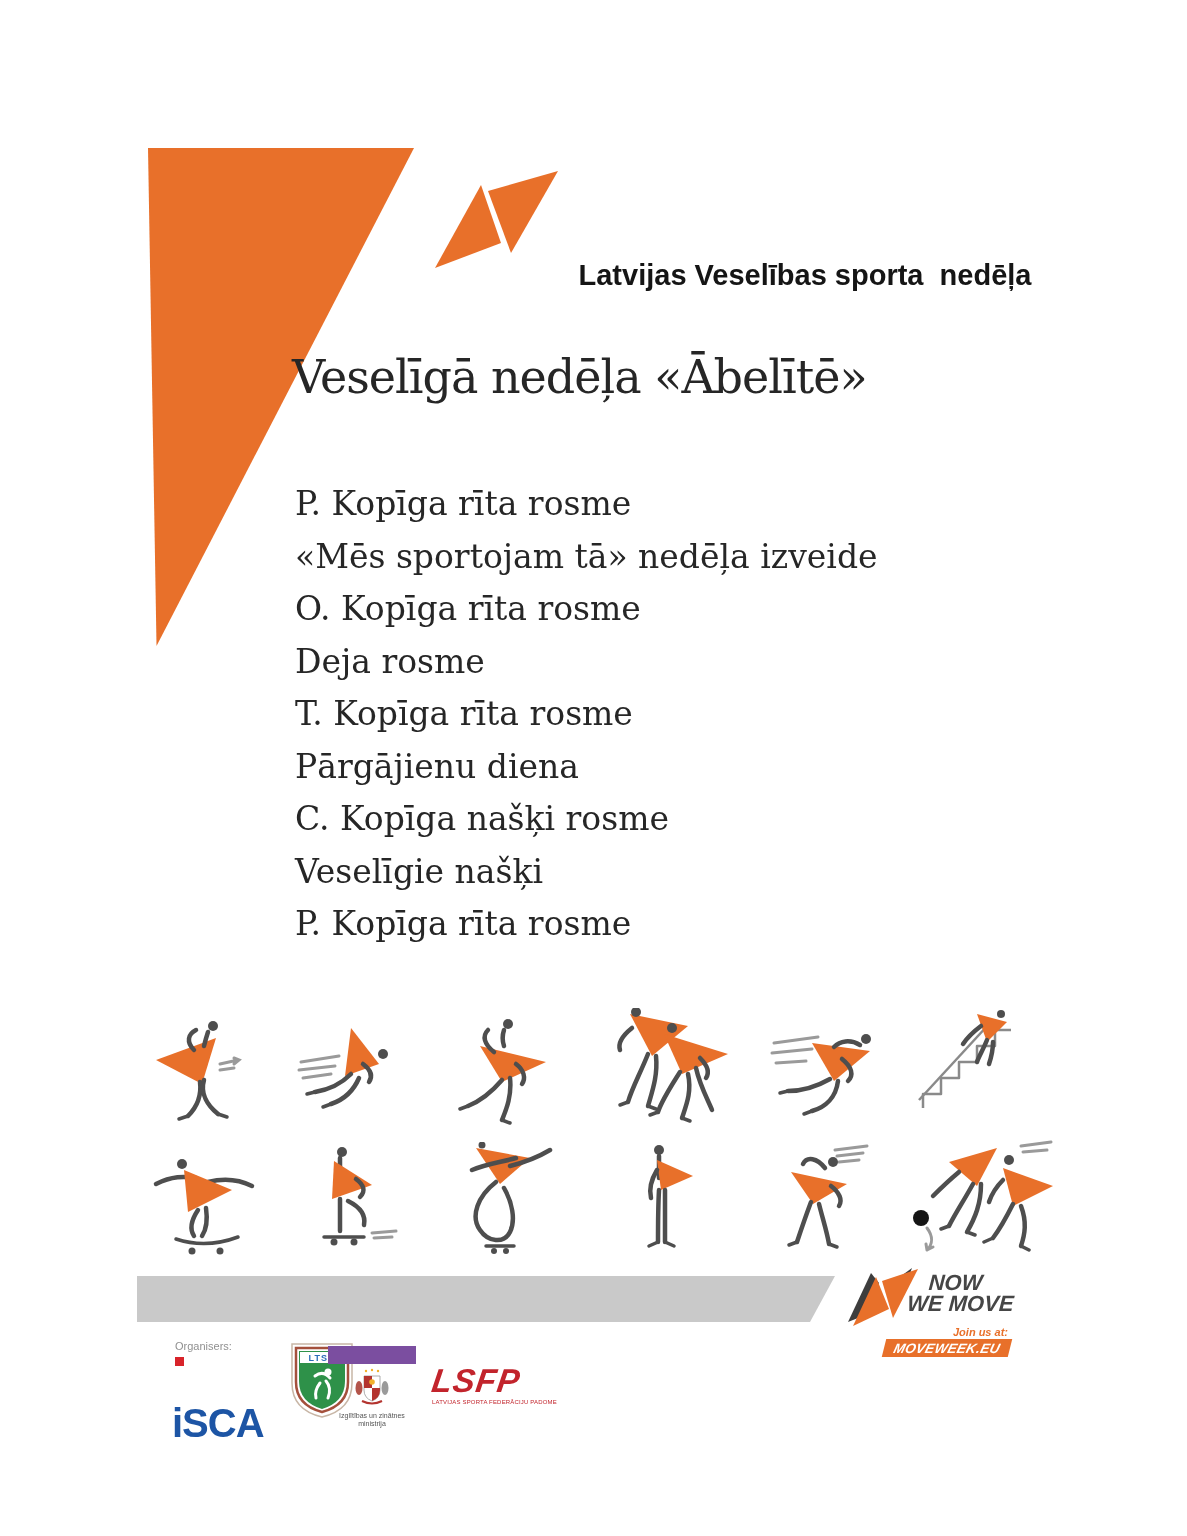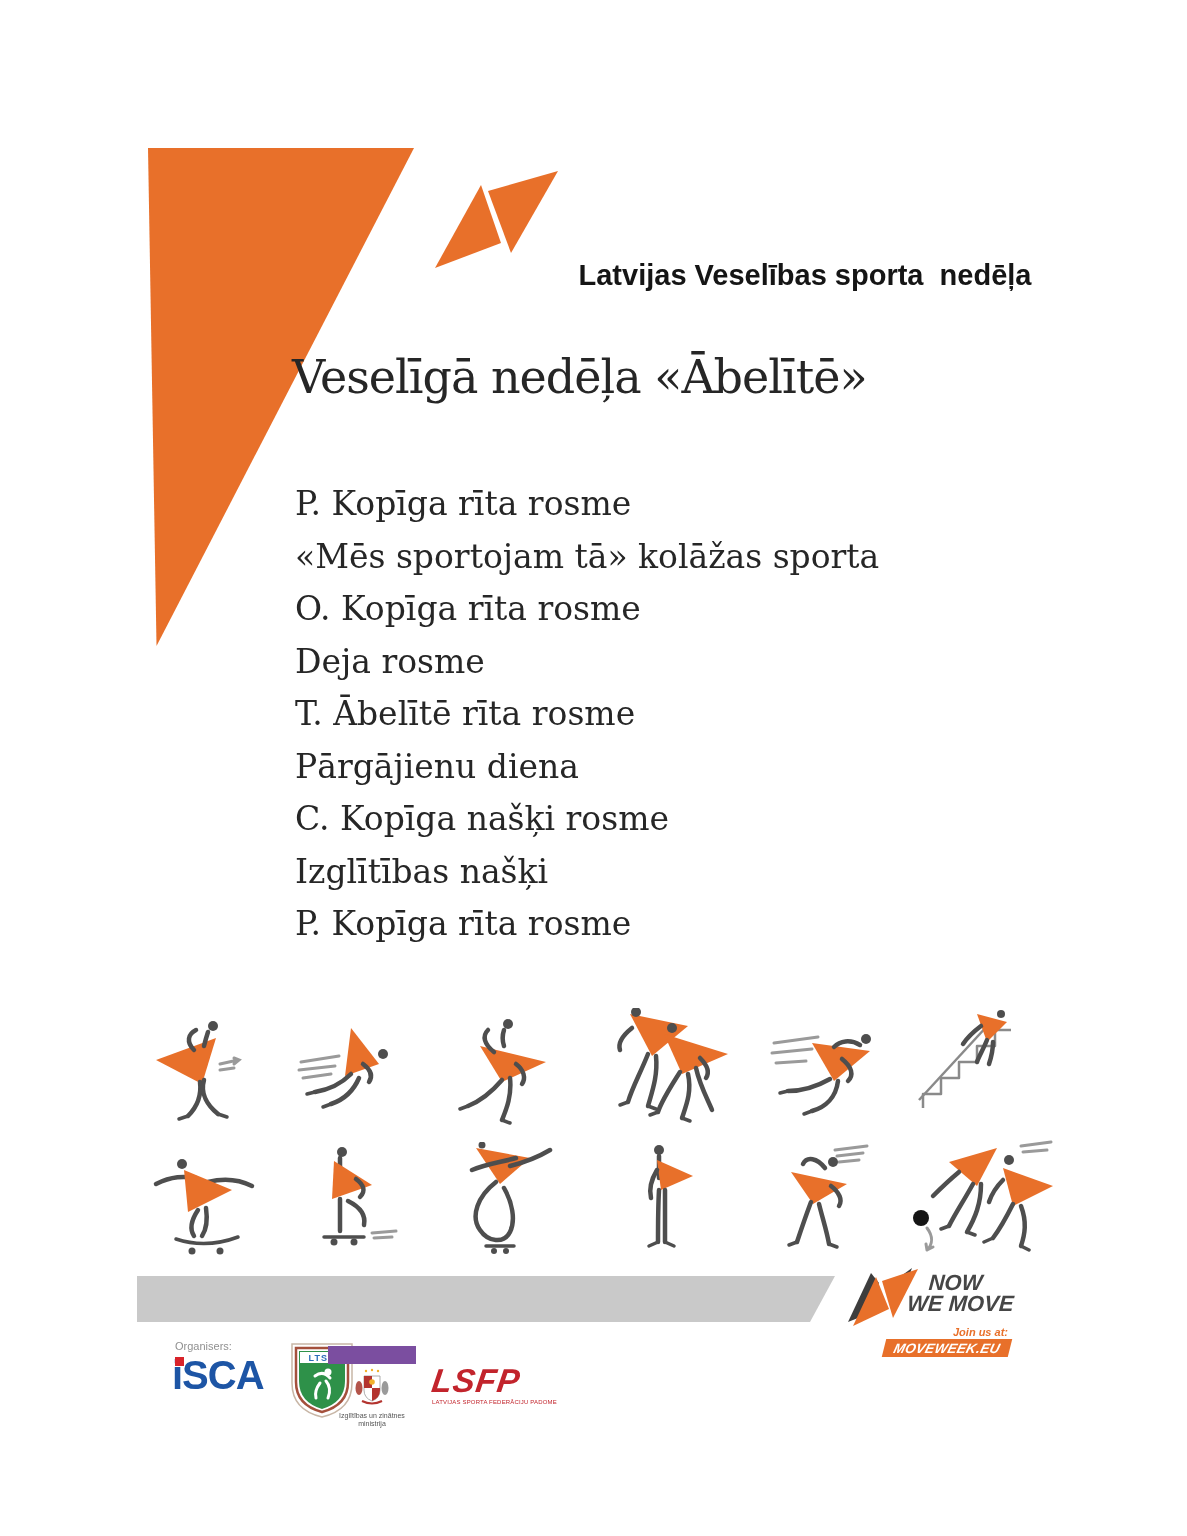--- a/index.html
+++ b/index.html
@@ -41,21 +41,21 @@
   .nwm-text .l1{margin-left:20px;}
   .join{left:898px;top:1326px;width:110px;text-align:right;color:#E8702A;
         font-style:italic;font-weight:700;font-size:11px;}
   .badge{left:884px;top:1339px;width:126px;height:18px;background:#E8702A;transform:skewX(-14deg);
          display:flex;align-items:center;justify-content:center;}
   .badge span{color:#fff;font-style:italic;font-weight:700;font-size:13.5px;letter-spacing:0.3px;}
 
   
   .org-label{left:175px;top:1340px;font-size:11px;color:#909090;}
   .isca{left:172px;top:1353px;width:120px;height:46px;}
-  .isca-text{font-weight:700;font-size:40px;color:#1d55a5;letter-spacing:-1px;line-height:44px;}
+  .isca-text{font-weight:700;font-size:40px;color:#1d55a5;letter-spacing:-1px;line-height:44px;margin-top:48px;}
   .isca-dot{position:absolute;left:3px;top:4px;width:9px;height:9px;background:#d8232a;}
   .ltsa{left:290px;top:1343px;width:64px;height:76px;}
   .ministry{left:320px;top:1346px;width:100px;text-align:center;}
   .ministry{left:322px;}
   .min-flag{width:88px;height:18px;background:#7B4EA0;margin:0 auto;}
   .min-arms{width:40px;height:38px;margin:4px auto 0;}
   .min-cap{font-size:7px;line-height:8px;color:#555;margin-top:2px;}
   .lsfp{left:432px;top:1364px;width:110px;}
   .lsfp-text{font-weight:700;font-style:italic;font-size:33px;color:#C2242C;
              transform:skewX(-8deg);letter-spacing:1px;line-height:33px;}
@@ -75,27 +75,27 @@
   </svg>
 
   <div class="abs header-text">
     <div>Latvijas Veselības sporta  nedēļa</div>
   </div>
 
   <div class="abs script title">Veselīgā nedēļa «Ābelītē»</div>
 
   <div class="abs script schedule">
     <div>P. Kopīga rīta rosme</div>
-    <div>«Mēs sportojam tā» kolāžas sporta</div>
+    <div>«Mēs sportojam tā» nedēļa izveide</div>
     <div>O. Kopīga rīta rosme</div>
     <div>Deja rosme</div>
-    <div>T. Ābelītē rīta rosme</div>
+    <div>T. Kopīga rīta rosme</div>
     <div>Pārgājienu diena</div>
     <div>C. Kopīga našķi rosme</div>
-    <div>Izglītības našķi</div>
+    <div>Veselīgie našķi</div>
     <div>P. Kopīga rīta rosme</div>
   </div>
 
   <div class="abs fig" style="left:150px;top:1012px;width:115px;height:115px;">
     <svg viewBox="0 0 115 115">
       <polygon class="tri" points="6,48 66,26 52,72"></polygon>
       <circle class="head" cx="63" cy="14" r="5"></circle>
       <path class="limb" d="M58,20 C56,26 55,30 54,34"></path>
       <path class="limb" d="M44,38 C36,30 38,22 46,18"></path>
       <path class="speed" d="M70,52 L88,48 M70,58 L84,56 M84,46 l5,2 -5,4"></path>

